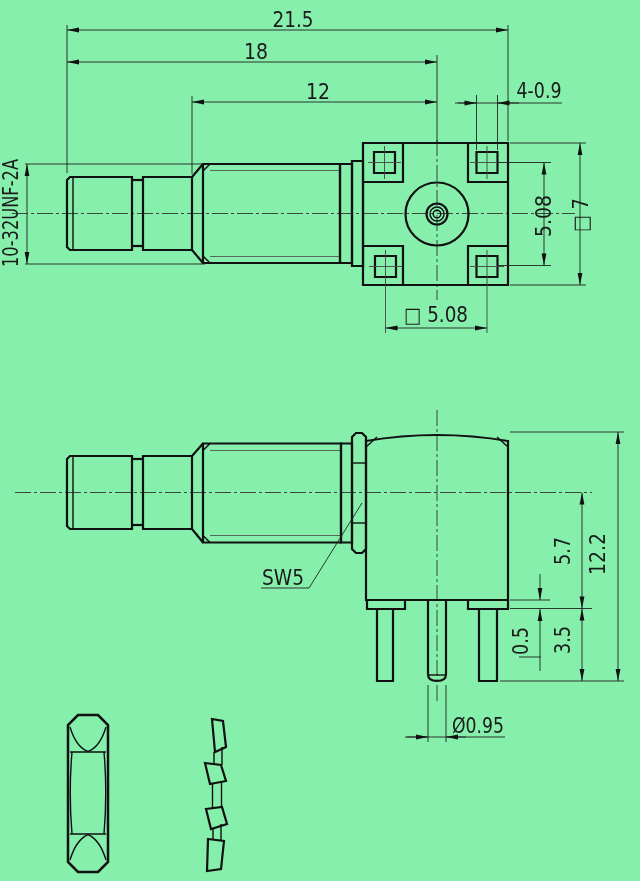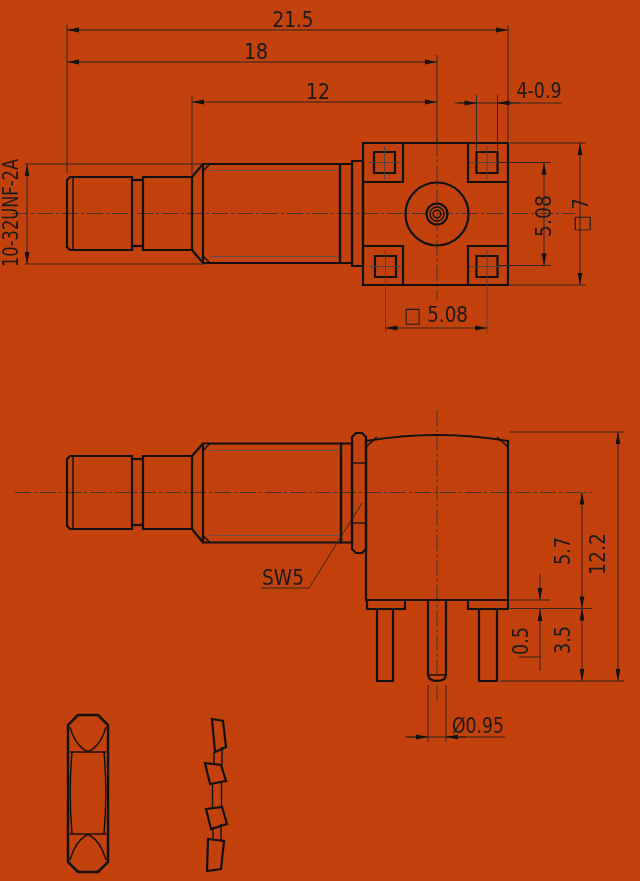--- a/index.html
+++ b/index.html
@@ -1,16 +1,16 @@
 <!DOCTYPE html>
 <html><head>
 <meta charset="utf-8">
 <style>
   html,body{margin:0;padding:0;background:#fff;}
-  #page{position:relative;width:640px;height:881px;background:#c2410c;overflow:hidden;}
+  #page{position:relative;width:640px;height:881px;background:#86efac;overflow:hidden;}
   svg{display:block;}
   text{font-family:"DejaVu Sans",sans-serif;fill:#1a1a1a;}
   .dimtxt{font-size:21px;}
   .outline{stroke:#111;stroke-width:2.2;fill:none;stroke-linejoin:miter;}
   .outline-thickest{stroke:#111;stroke-width:2.5;fill:none;}
   .med{stroke:#111;stroke-width:1.4;fill:none;}
   .thread{stroke:#555;stroke-width:0.9;fill:none;}
   .dim{stroke:#222;stroke-width:0.9;fill:none;}
   .center{stroke:#333;stroke-width:0.9;fill:none;stroke-dasharray:16 3 3 3;}
   .cross{stroke:#444;stroke-width:0.9;fill:none;}

